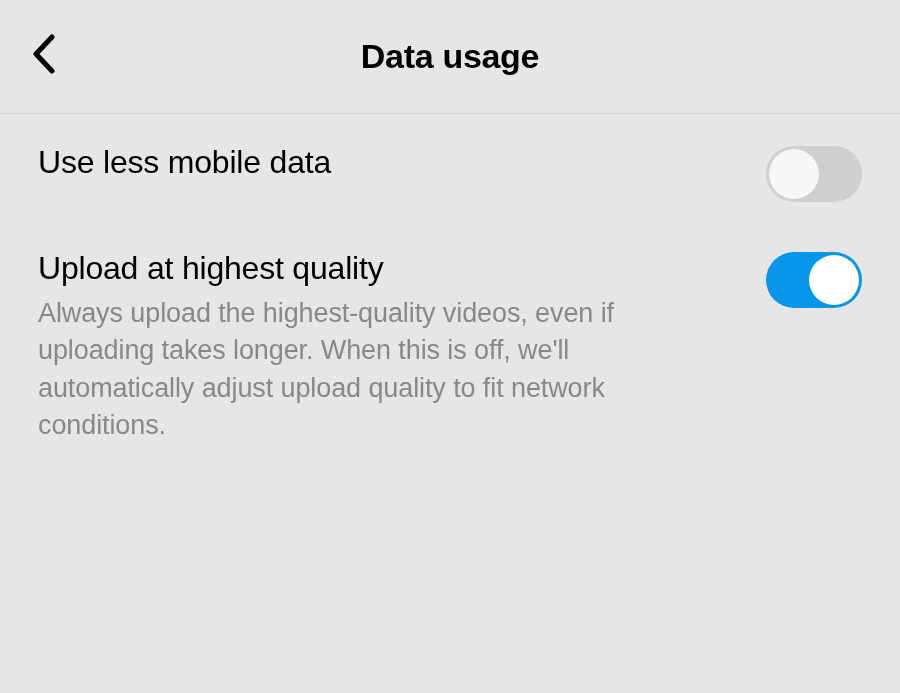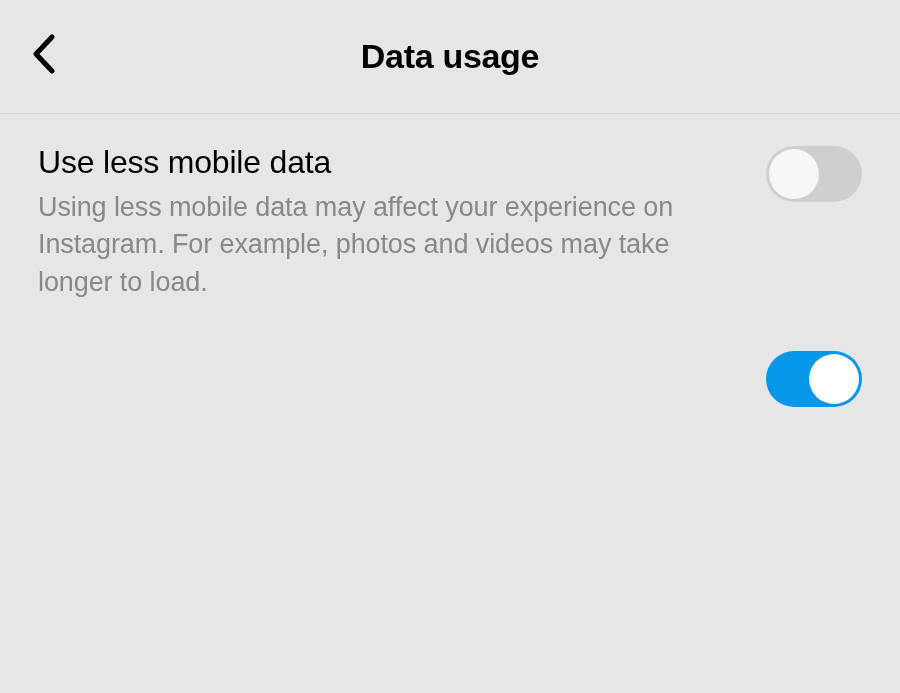--- a/index.html
+++ b/index.html
@@ -108,28 +108,29 @@
     </svg>
   </div>
   <div class="page-title">Data usage</div>
 </div>
 
 <div class="content">
 
   <div class="setting-row">
     <div class="setting-text">
       <div class="setting-title">Use less mobile data</div>
-      <div class="setting-description">Using less mobile data may affect your experience on Instagram. For example, photos and videos may take longer to load.</div>
     </div>
     <div class="toggle off">
       <div class="toggle-knob"></div>
     </div>
   </div>
 
   <div class="setting-row">
     <div class="setting-text">
+      <div class="setting-title">Upload at highest quality</div>
+      <div class="setting-description">Always upload the highest-quality videos, even if uploading takes longer. When this is off, we'll automatically adjust upload quality to fit network conditions.</div>
     </div>
     <div class="toggle on">
       <div class="toggle-knob"></div>
     </div>
   </div>
 
 </div>
 
 </body></html>

